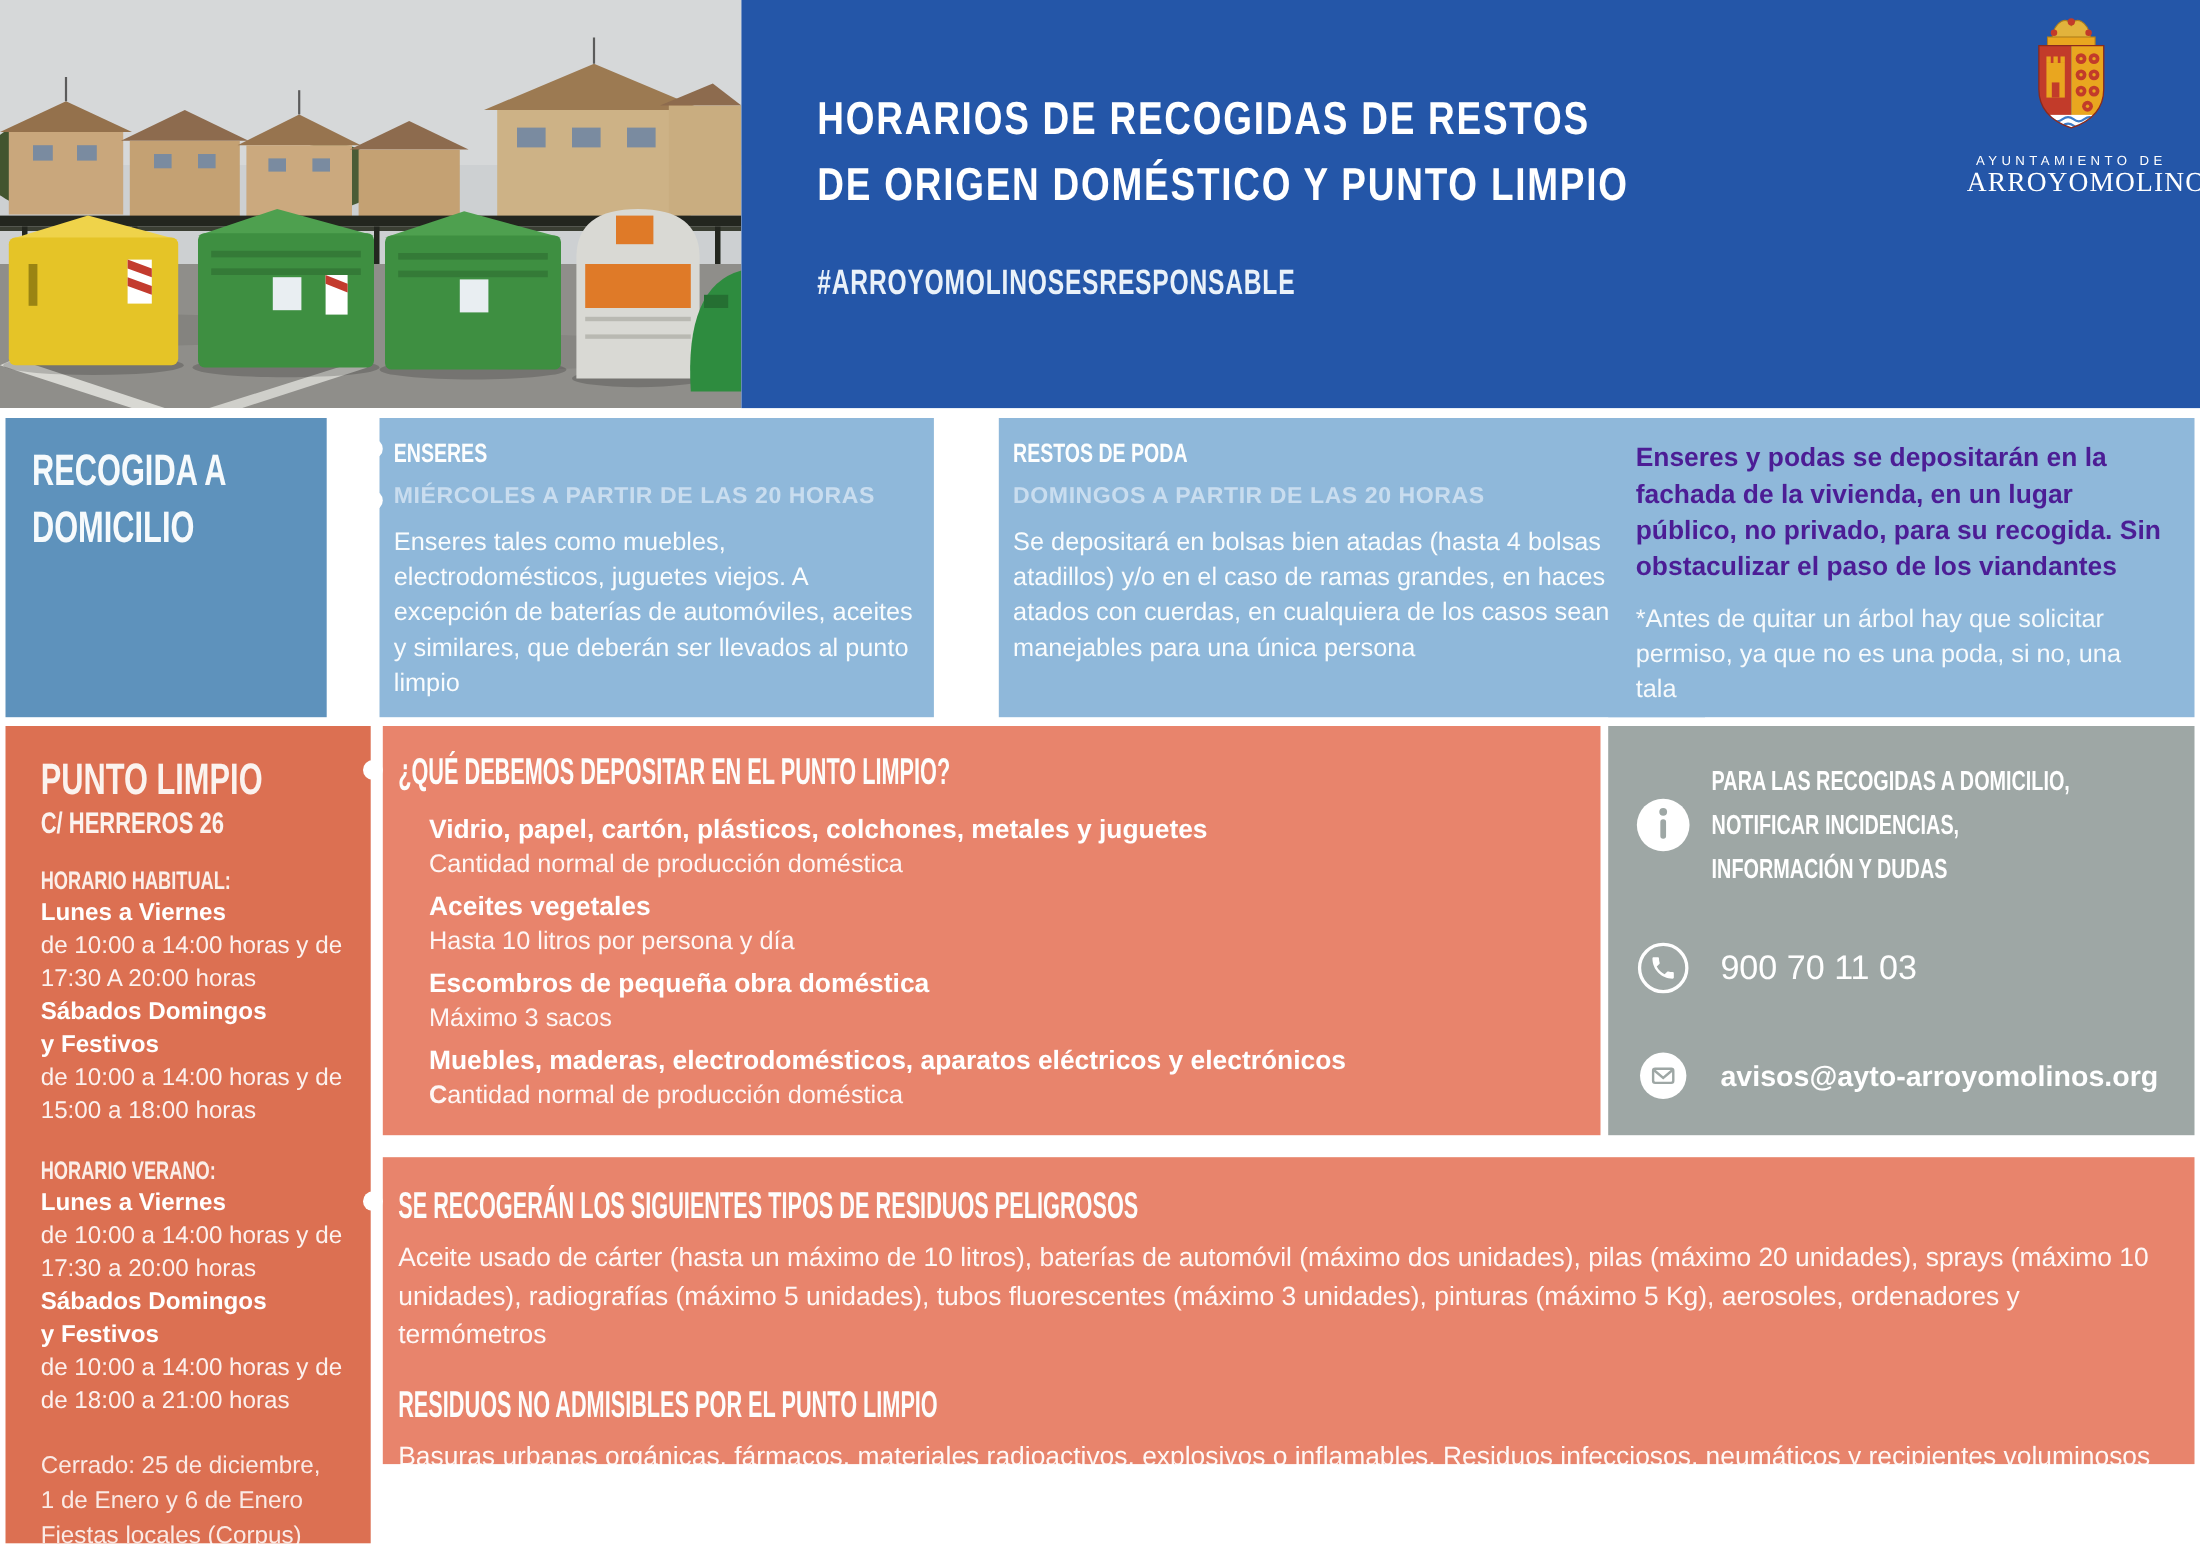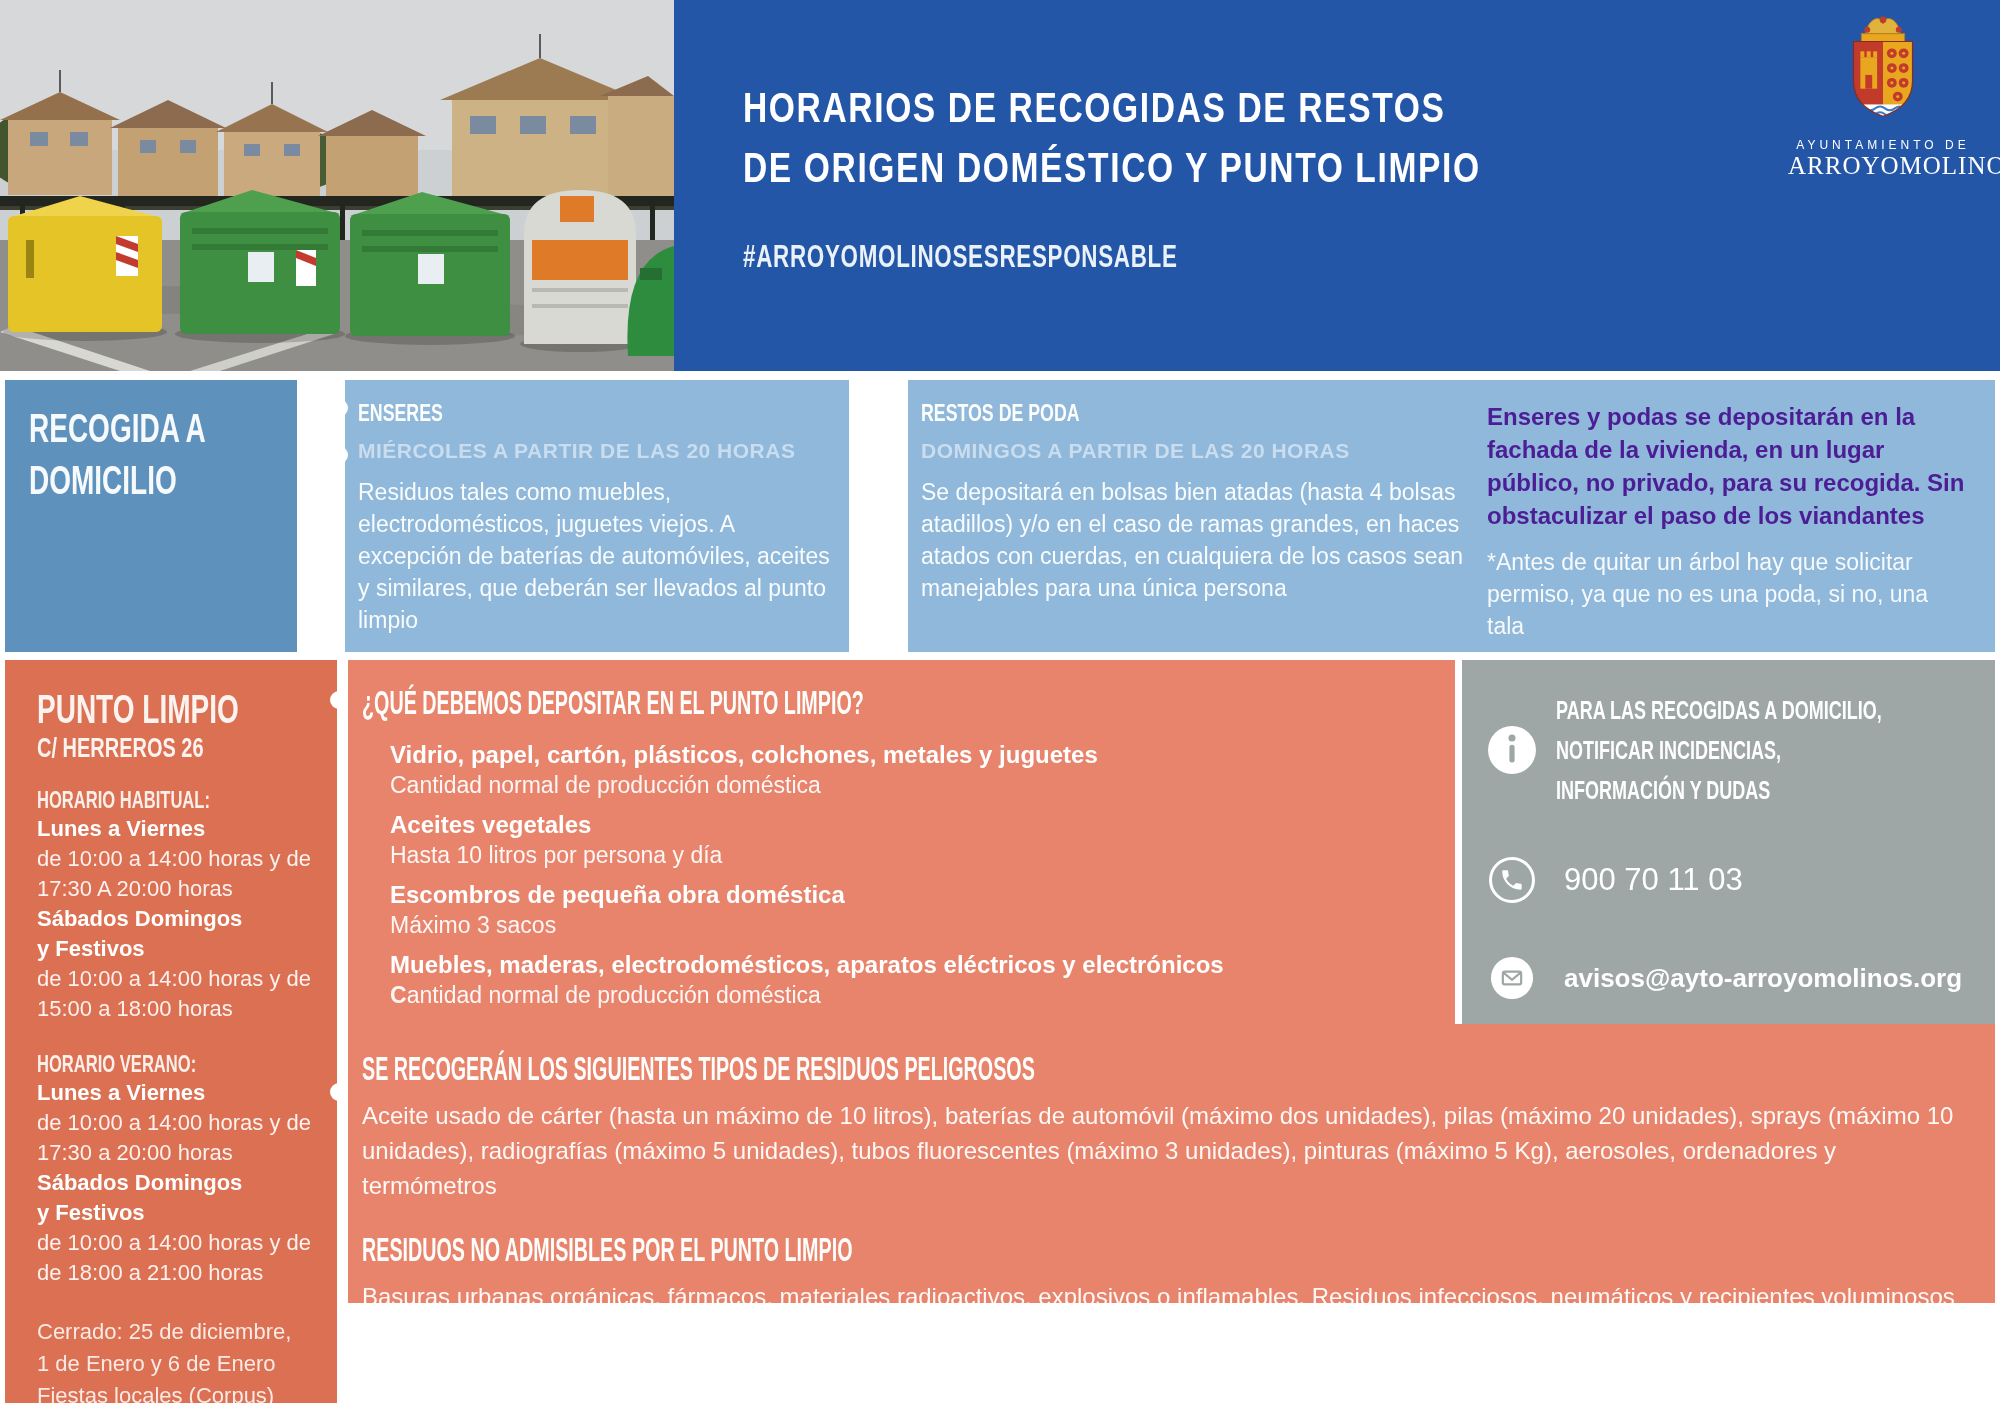--- a/index.html
+++ b/index.html
@@ -62,21 +62,21 @@
 
   .box-contact{left:1462px;top:660px;width:533px;height:372px;background:var(--gray-box,#9EA7A5);
                padding:30px 18px 0 20px;}
   .c-row{display:flex;align-items:center;}
   .c-icon{width:60px;flex:0 0 60px;display:flex;justify-content:center;}
   .c-title{font-weight:700;font-size:25px;line-height:40px;transform:scaleX(0.72);
            transform-origin:left center;white-space:nowrap;color:#fff;}
   .c-phone{font-weight:400;font-size:31px;color:#fff;margin-left:22px;}
   .c-mail{font-weight:700;font-size:26px;color:#fff;margin-left:22px;}
 
-  .sec-peligrosos{left:348px;top:1024px;width:1647px;height:279px;background:var(--salmon-light,#E8846C);
+  .sec-peligrosos{left:348px;top:1052px;width:1647px;height:279px;background:var(--salmon-light,#E8846C);
                   padding:24px 30px 0 14px;}
   .p-body{font-size:24px;line-height:35px;color:rgba(255,255,255,0.94);margin-top:10px;}
   .mt26{margin-top:26px;}
 
   
   .bullet{position:absolute;width:18px;height:18px;border-radius:50%;background:#fff;}
   .b1{left:330px;top:399px;} .b2{left:330px;top:446px;}
   .b3{left:330px;top:691px;} .b4{left:330px;top:1083px;}
 </style>
 </head>
@@ -239,21 +239,21 @@
   <div class="abs box-recogida">
     <div class="big-title">
       <div>RECOGIDA A</div>
       <div>DOMICILIO</div>
     </div>
   </div>
 
   <div class="abs col-blue col1">
     <div class="cond-sm">ENSERES</div>
     <div class="col-sub">MIÉRCOLES A PARTIR DE LAS 20 HORAS</div>
-    <div class="col-body">Residuos tales como muebles, electrodomésticos, juguetes viejos. A excepción de baterías de automóviles, aceites y similares, que deberán ser llevados al punto limpio</div>
+    <div class="col-body">Enseres tales como muebles, electrodomésticos, juguetes viejos. A excepción de baterías de automóviles, aceites y similares, que deberán ser llevados al punto limpio</div>
   </div>
 
   <div class="abs col-blue col2">
     <div class="cond-sm">RESTOS DE PODA</div>
     <div class="col-sub">DOMINGOS A PARTIR DE LAS 20 HORAS</div>
     <div class="col-body">Se depositará en bolsas bien atadas (hasta 4 bolsas o 6 atadillos) y/o en el caso de ramas grandes, en haces bien atados con cuerdas, en cualquiera de los casos sean manejables para una única persona</div>
   </div>
 
   <div class="abs box-note">
     <div class="note-strong">Enseres y podas se depositarán en la fachada de la vivienda, en un lugar público, no privado, para su recogida. Sin obstaculizar el paso de los viandantes</div>

